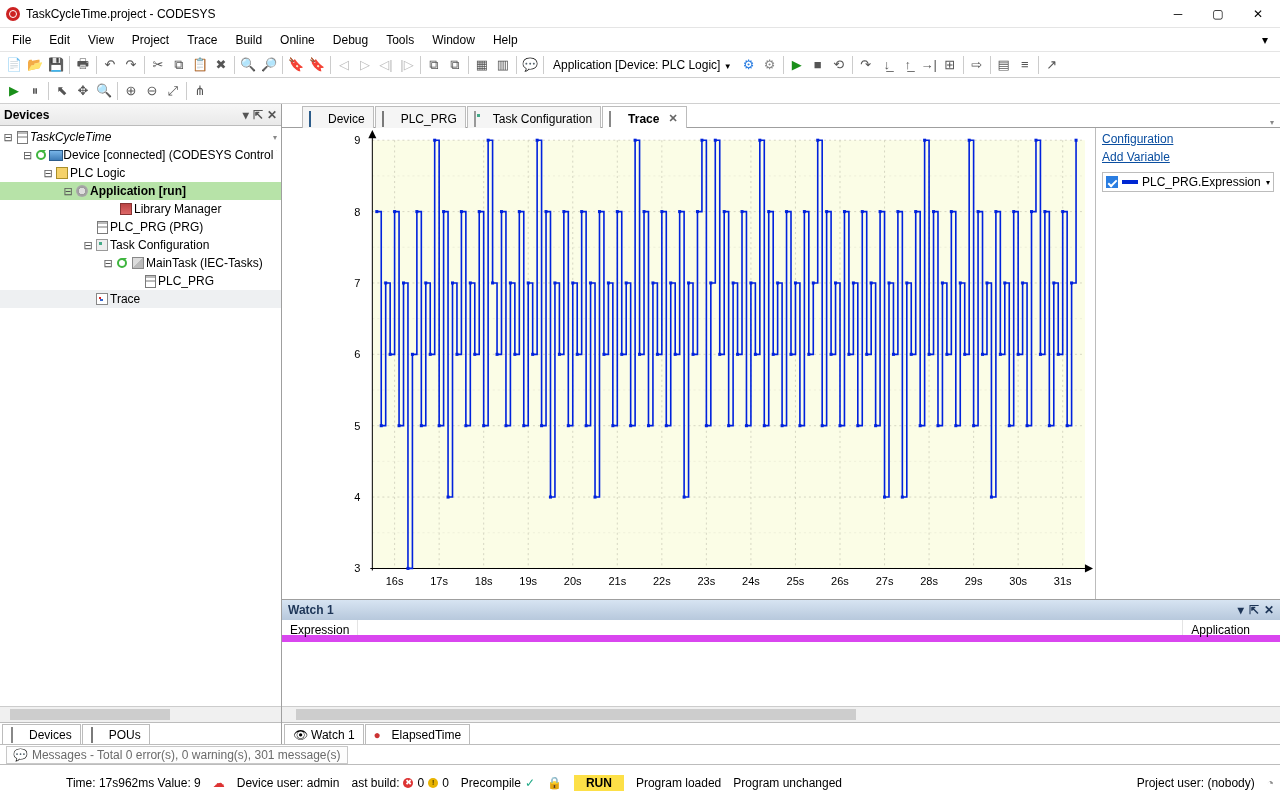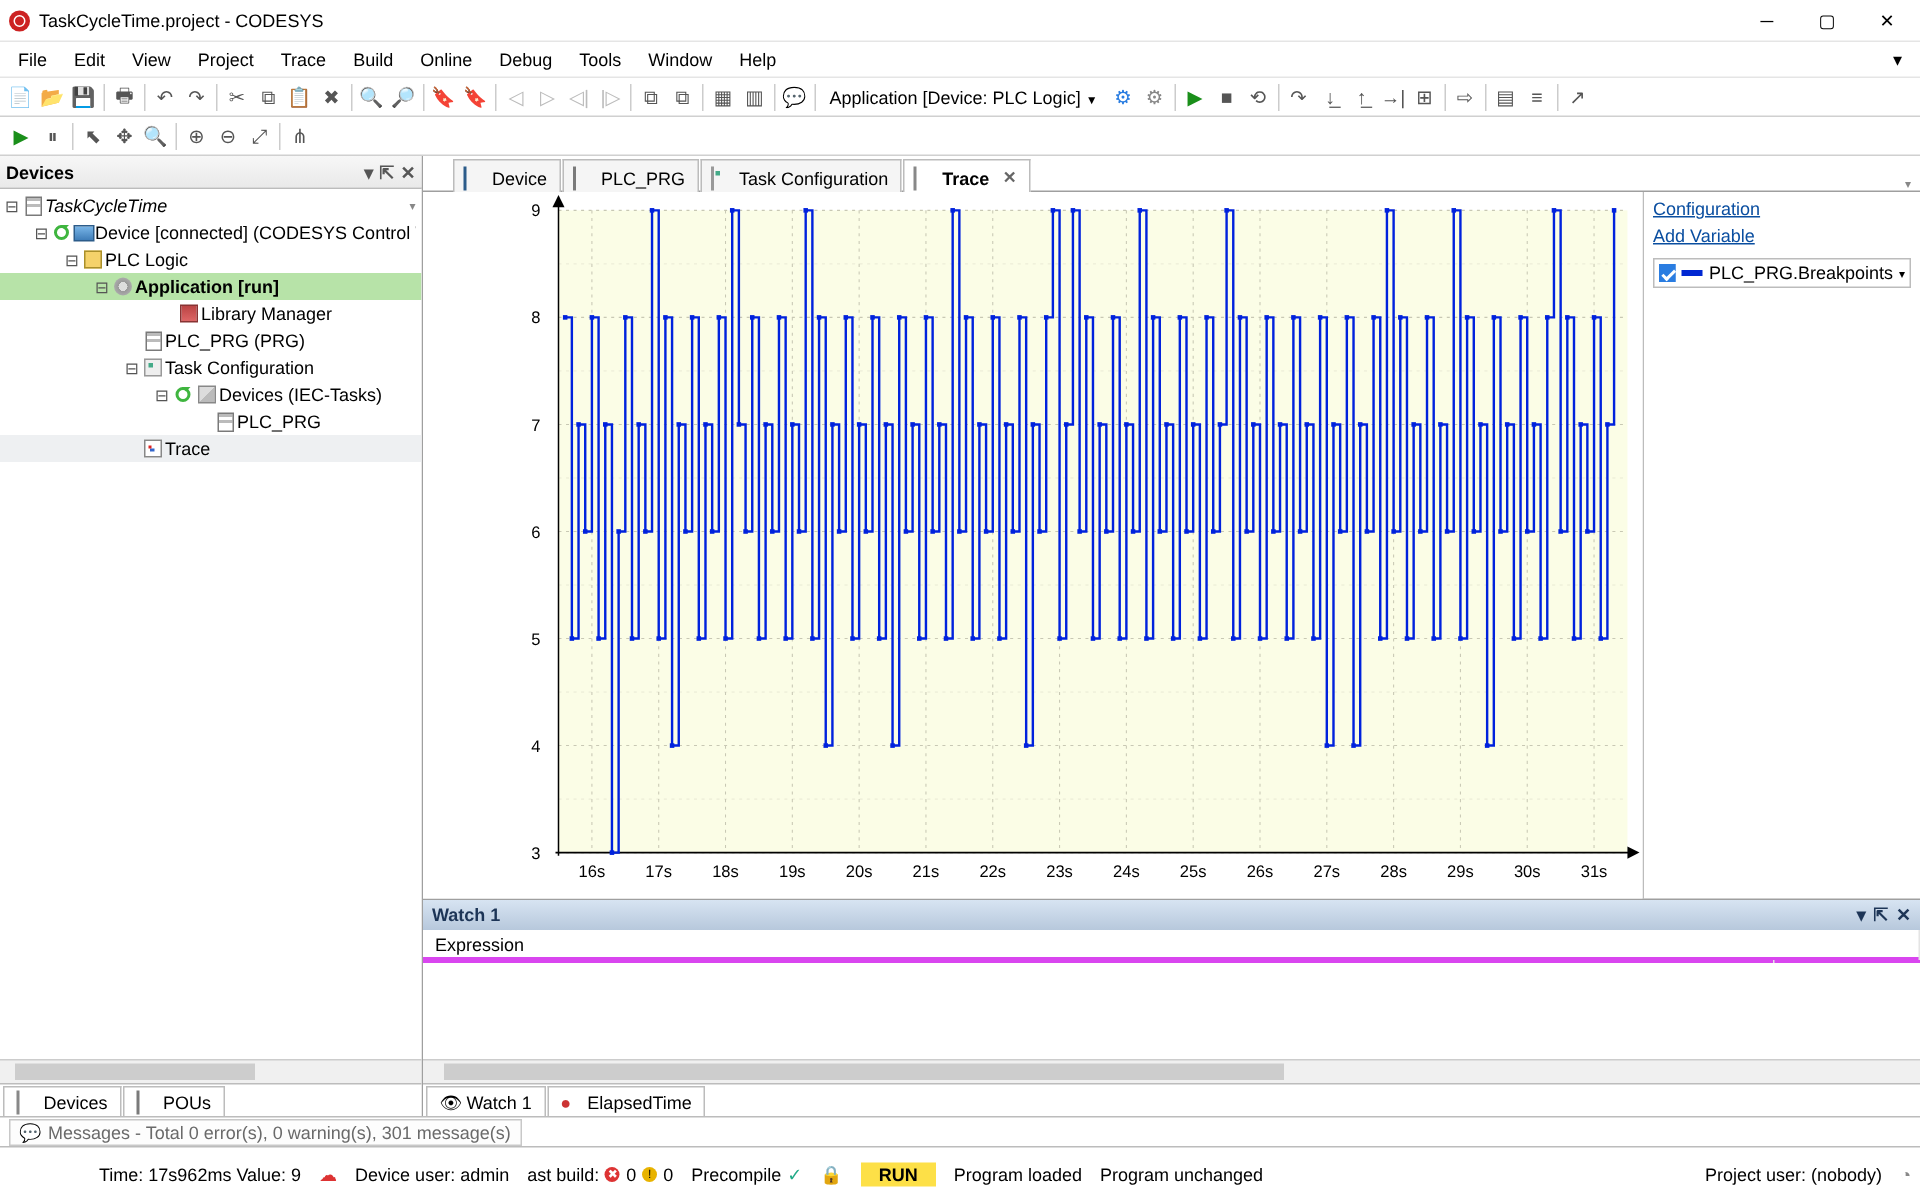--- a/index.html
+++ b/index.html
@@ -42,21 +42,21 @@
   .chart{flex:1;position:relative;background:#fff;}
   .sidep{width:185px;border-left:1px solid #bcbcbc;padding:4px 6px;display:flex;flex-direction:column;gap:4px;overflow:hidden;}
   .lnk{color:#0a4ea0;text-decoration:underline;cursor:pointer;}
   .legrow{margin-top:4px;display:flex;align-items:center;gap:4px;border:1px solid #bcbcbc;padding:2px 3px;white-space:nowrap;overflow:hidden;}
   .legrow .cbx{width:12px;height:12px;background:#2a7de1;border:1px solid #2a7de1;position:relative;}
   .legrow .cbx::after{content:"";position:absolute;left:1px;top:3px;width:7px;height:3px;border-left:2px solid #fff;border-bottom:2px solid #fff;transform:rotate(-45deg);}
   .legrow .sw{width:16px;height:4px;background:#0027d2;}
   .watch{height:145px;border-top:1px solid #9f9f9f;display:flex;flex-direction:column;}
   .watch-hd{height:20px;background:linear-gradient(#d7e4f2,#b7c8dc);display:flex;align-items:center;padding:0 6px;font-weight:bold;font-size:11px;color:#1d3557;}
   .watch-hd .r{margin-left:auto;display:flex;gap:5px;color:#1d3557;}
-  .w-cols{height:22px;border-bottom:4px solid #d946ef;display:flex;flex-direction:column;}
+  .w-cols{height:22px;border-bottom:7px solid #d946ef;display:flex;}
   .w-cols div{padding:3px 8px;border-right:1px solid #e4e4e4;}
   .w-cols .lst{margin-left:auto;border-right:none;border-left:1px solid #e4e4e4;padding-right:30px;}
   .w-body{flex:1;background:#fff;}
   .w-scrl{height:16px;background:#f0f0f0;border-top:1px solid #ccc;position:relative;}
   .w-scrl .thumb{position:absolute;top:2px;bottom:2px;left:14px;width:560px;background:#cdcdcd;}
   .msgbar{height:20px;border-top:1px solid #bcbcbc;display:flex;align-items:center;padding:0 6px;color:#6a6a6a;font-size:11px;}
   .msgbar .bx{border:1px solid #c8c8c8;padding:1px 6px;background:#fdfdfd;display:flex;align-items:center;gap:4px;}
   .status{height:36px;border-top:1px solid #bcbcbc;display:flex;align-items:center;gap:12px;padding:0 6px;font-size:11px;}
   .status .cell{display:flex;align-items:center;gap:4px;white-space:nowrap;}
   .pill{padding:1px 12px;background:#fde047;font-weight:bold;}
@@ -242,21 +242,21 @@
         <span>Task Configuration</span>
       </div>
       <div class="node" style="padding-left:102px;">
         <span class="tw">⊟</span>
         <span class="ic">
             <span class="arrow-g"></span>
           </span>
         <span class="ic">
             <span class="ic-cube"></span>
           </span>
-        <span>Devices (IEC-Tasks)</span>
+        <span>MainTask (IEC-Tasks)</span>
       </div>
       <div class="node" style="padding-left:142px;">
         <span class="ic">
             <span class="ic-doc"></span>
           </span>
         <span>PLC_PRG</span>
       </div>
       <div class="node" style="padding-left:94px;background:#eef0f2;">
         <span class="ic">
             <span class="ic-trace"></span>
@@ -522,21 +522,21 @@
             <rect x="785.1875" y="150.5" width="3" height="3" fill="#0022dd"></rect>
             <rect x="789.625" y="10.5" width="3" height="3" fill="#0022dd"></rect>
           </svg>
       </div>
       <div class="sidep">
         <span class="lnk">Configuration</span>
         <span class="lnk">Add Variable</span>
         <div class="legrow">
           <span class="cbx"></span>
           <span class="sw"></span>
-          <span>PLC_PRG.Breakpoints</span>
+          <span>PLC_PRG.Expression</span>
           <span class="dropdown-arrow" style="margin-left:auto;">▾</span>
         </div>
       </div>
     </div>
 
     <div class="watch">
       <div class="watch-hd">
         <span>Watch 1</span>
         <div class="r">
           <span>▾</span>

